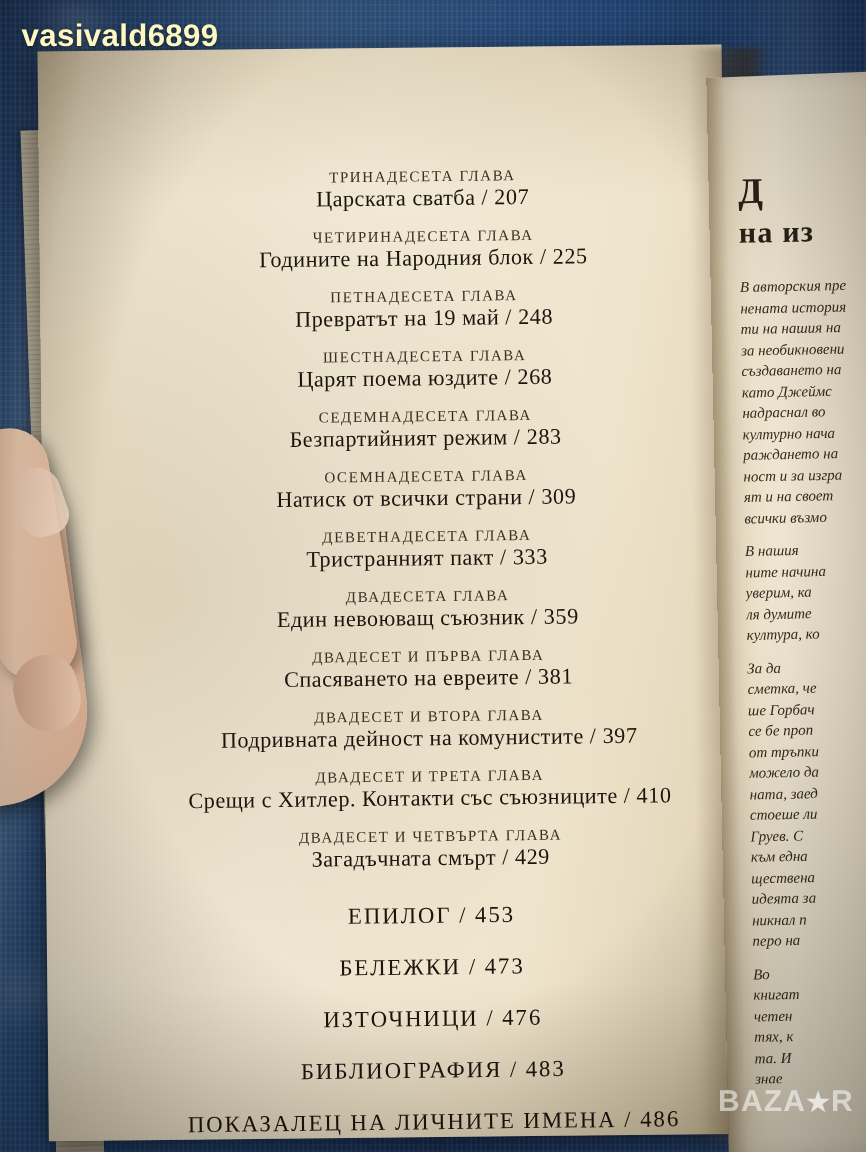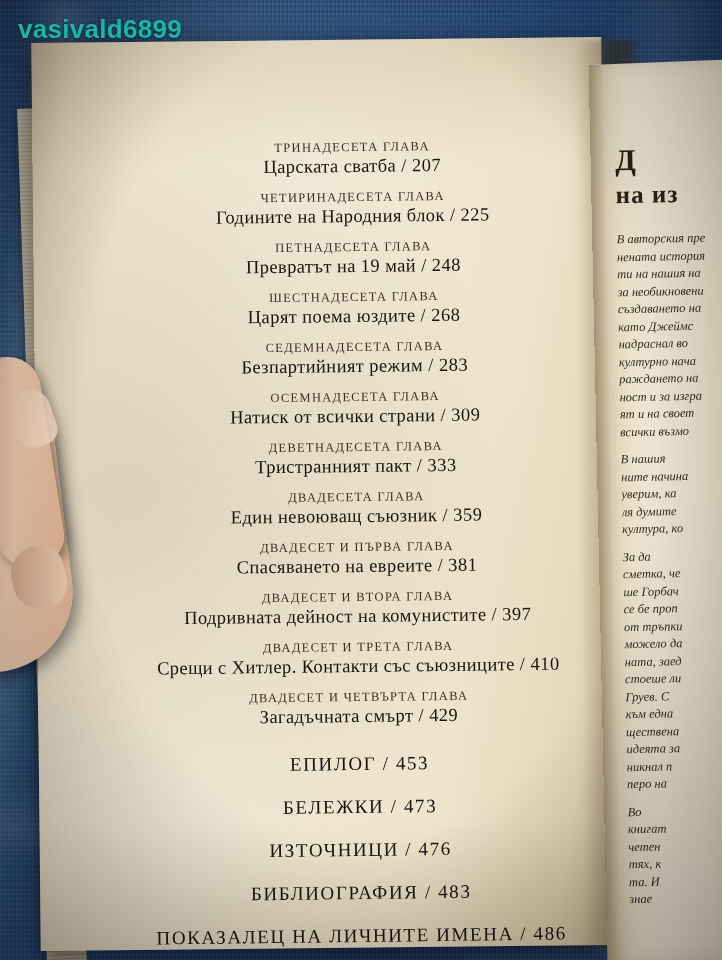--- a/index.html
+++ b/index.html
@@ -219,21 +219,21 @@
   .right-gap { height: 10px; }
 
   
   .wm-user {
     position: absolute;
     left: 18px;
     top: 14px;
     font-family: "Liberation Sans", sans-serif;
     font-size: 26px;
     font-weight: bold;
-    color: #14b8a6;
+    color: #fef9c3;
     text-shadow: 0 1px 3px rgba(0,0,0,.55);
     letter-spacing: .3px;
   }
   .wm-bazar {
     position: absolute;
     left: 612px;
     top: 918px;
     font-family: "Liberation Sans", sans-serif;
     font-size: 25px;
     font-weight: bold;
@@ -467,14 +467,17 @@
     <div class="palm"></div>
     <div class="thumb">
       <div class="thumb-nail"></div>
     </div>
     <div class="finger-tip"></div>
   </div>
 
   <div class="vignette"></div>
 
   <div class="wm-user">vasivald6899</div>
+  <div class="wm-bazar">
+    <span>BAZA</span><span class="star">★</span><span>R</span>
+  </div>
 
 </div>
 
 </body></html>

